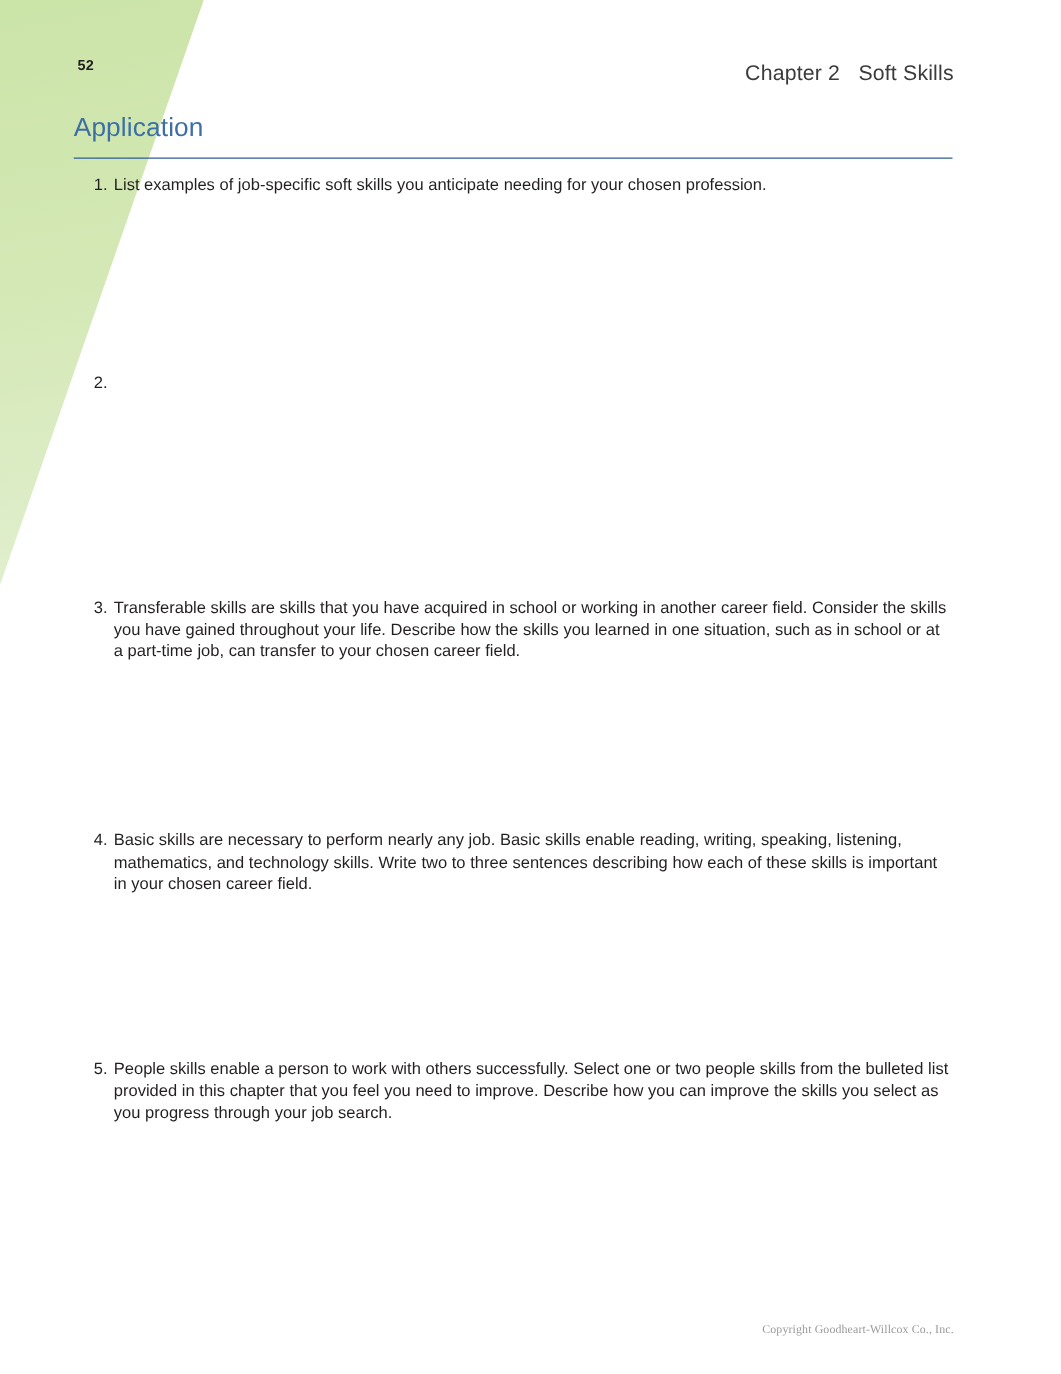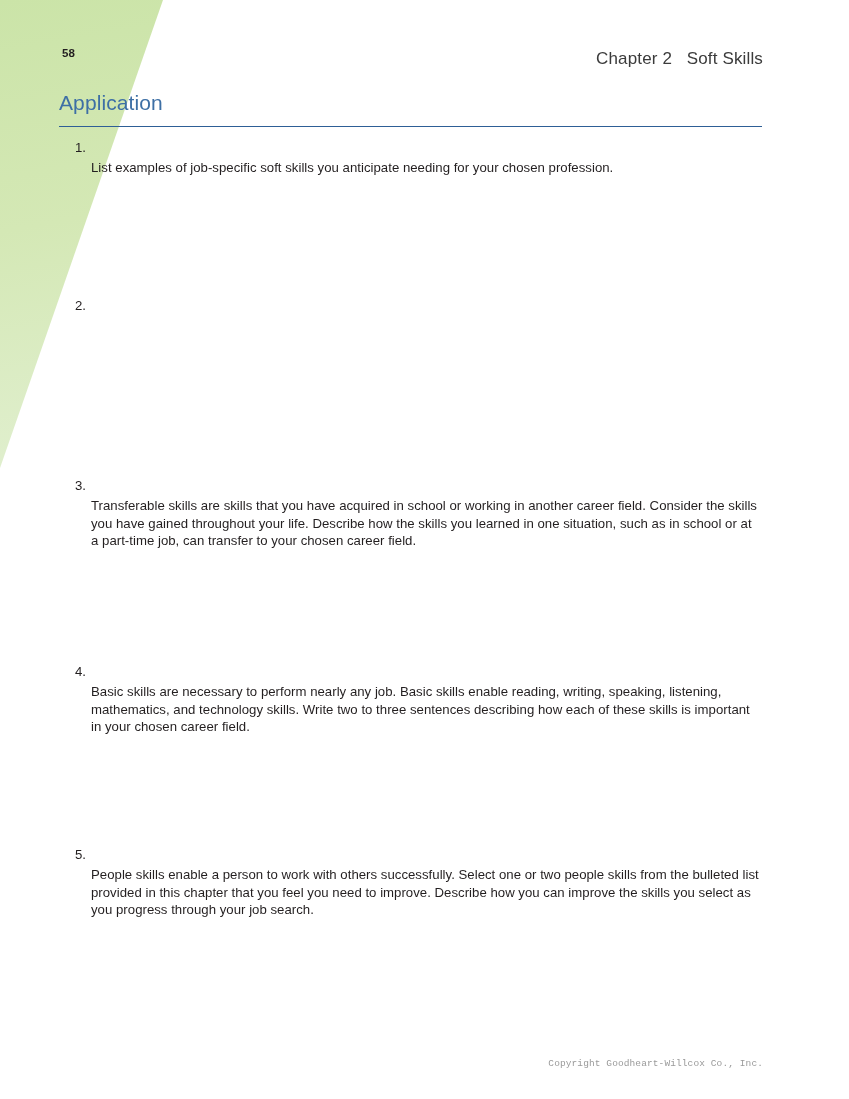--- a/index.html
+++ b/index.html
@@ -95,49 +95,48 @@
     line-height: 17.5px;
     color: #231f20;
   }
 
   .question-text {
     flex: 1 1 auto;
     font-size: 13.2px;
     line-height: 17.5px;
     color: #231f20;
     letter-spacing: 0.02px;
-    margin-top: 20px;
   }
 
   
   .q1 { margin-top: 0px;   height: 158px; }
   .q2 { height: 180px; }
   .q3 { height: 186px; }
   .q4 { height: 183px; }
   .q5 { height: 60px;  }
 
   
   .copyright {
     position: absolute;
     right: 86px;
     bottom: 30px;
     font-size: 9.5px;
     color: #9a9a9a;
-    font-family: Liberation Mono, monospace;
+    font-family: Liberation Serif, serif;
     letter-spacing: 0.1px;
   }
 </style>
 </head>
 <body>
 
 <div class="page">
 
   <div class="green-wedge"></div>
 
-  <div class="page-number">58</div>
+  <div class="page-number">52</div>
 
   <div class="running-head">Chapter 2   Soft Skills</div>
 
   <div class="section-heading">Application</div>
 
   <div class="heading-rule"></div>
 
   <div class="question-list">
 
     <div class="question-item q1">

